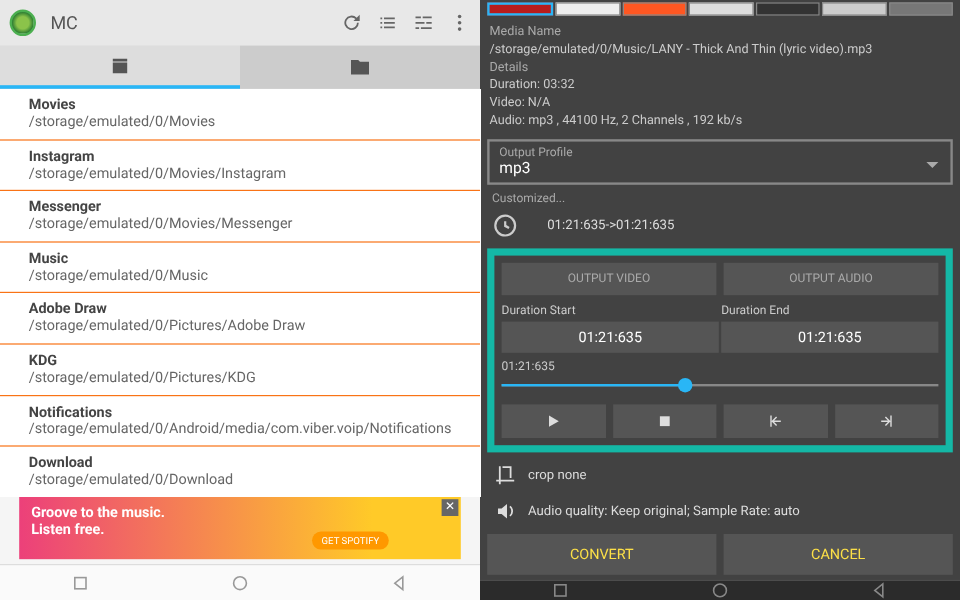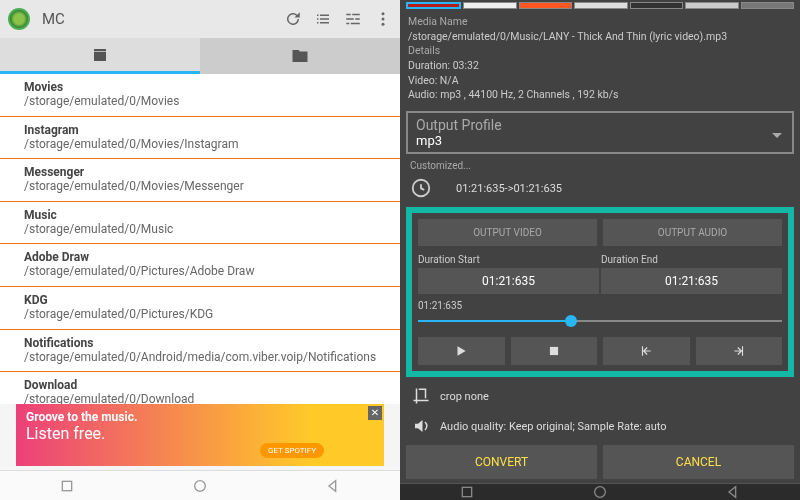--- a/index.html
+++ b/index.html
@@ -16,37 +16,37 @@
 .tabs{height:36px;display:flex;background:#ddd}
 .tab{flex:1;display:flex;align-items:center;justify-content:center;background:#ccc;cursor:pointer}
 .tab.active{background:#ddd;border-bottom:3px solid #29b6f6}
 .tab svg{width:22px;height:18px;fill:#555}
 
 .flist{flex:1;overflow-y:auto;background:#fff}
 .frow{padding:6px 14px 6px 24px;border-bottom:1px solid #f97316}
 .frow .ftitle{font-size:12px;font-weight:bold;color:#444}
 .frow .fpath{font-size:12px;color:#666;line-height:1.3;word-break:break-all}
 
-.ad{height:62px;margin:0 16px 4px;background:linear-gradient(90deg,#ec407a 0%,#ffca28 80%);position:relative;padding:6px 10px;color:#fff}
+.ad{height:52px;margin:0 16px 4px;background:linear-gradient(90deg,#ec407a 0%,#ffca28 80%);position:relative;padding:6px 10px;color:#fff}
 .ad .l1{font-size:12px;font-weight:bold}
-.ad .l2{font-size:16px;font-weight:normal}
+.ad .l2{font-size:12px;font-weight:bold}
 .ad .btn{position:absolute;right:60px;bottom:8px;background:#ff9800;color:#fff;font-size:8px;padding:3px 8px;border-radius:10px}
 .ad .x{position:absolute;top:2px;right:2px;width:14px;height:14px;background:#666;color:#fff;font-size:10px;text-align:center;line-height:14px}
 
 .navbar{height:30px;display:flex;justify-content:space-around;align-items:center;background:#fafafa;border-top:1px solid #ddd}
 .navbar.dark{background:#2b2b2b;border-top:1px solid #555}
 .nbtn{width:16px;height:16px}
 
 .thumbs{height:24px;display:flex;gap:2px;padding:2px 6px}
 .thumb{flex:1;background:#555;border:1px solid #888}
 .thumb.sel{border:2px solid #29b6f6}
 .info{padding:4px 8px;font-size:10.5px;color:#ccc;line-height:1.4}
 .info .lbl{color:#aaa}
 .profile-box{margin:4px 6px;border:2px solid #888;padding:4px 8px;position:relative}
-.profile-box .plabel{font-size:14px;color:#aaa}
+.profile-box .plabel{font-size:10px;color:#aaa}
 .profile-box .pval{font-size:13px;color:#fff}
 .profile-box .caret{position:absolute;right:10px;top:50%;border:5px solid transparent;border-top-color:#aaa}
 .custom{font-size:10px;color:#aaa;padding:2px 10px}
 .timerow{display:flex;align-items:center;gap:24px;padding:4px 10px}
 .timerow svg{width:22px;height:22px;fill:#ccc}
 .timerow span{font-size:11px;color:#ddd}
 .panel{margin:4px 6px;border:6px solid #14b8a6;padding:6px}
 .outbtns{display:flex;gap:6px;margin-bottom:8px}
 .outbtn{flex:1;background:#555;color:#aaa;font-size:10px;text-align:center;padding:8px 0;cursor:pointer}
 .durs{display:flex;gap:2px}

